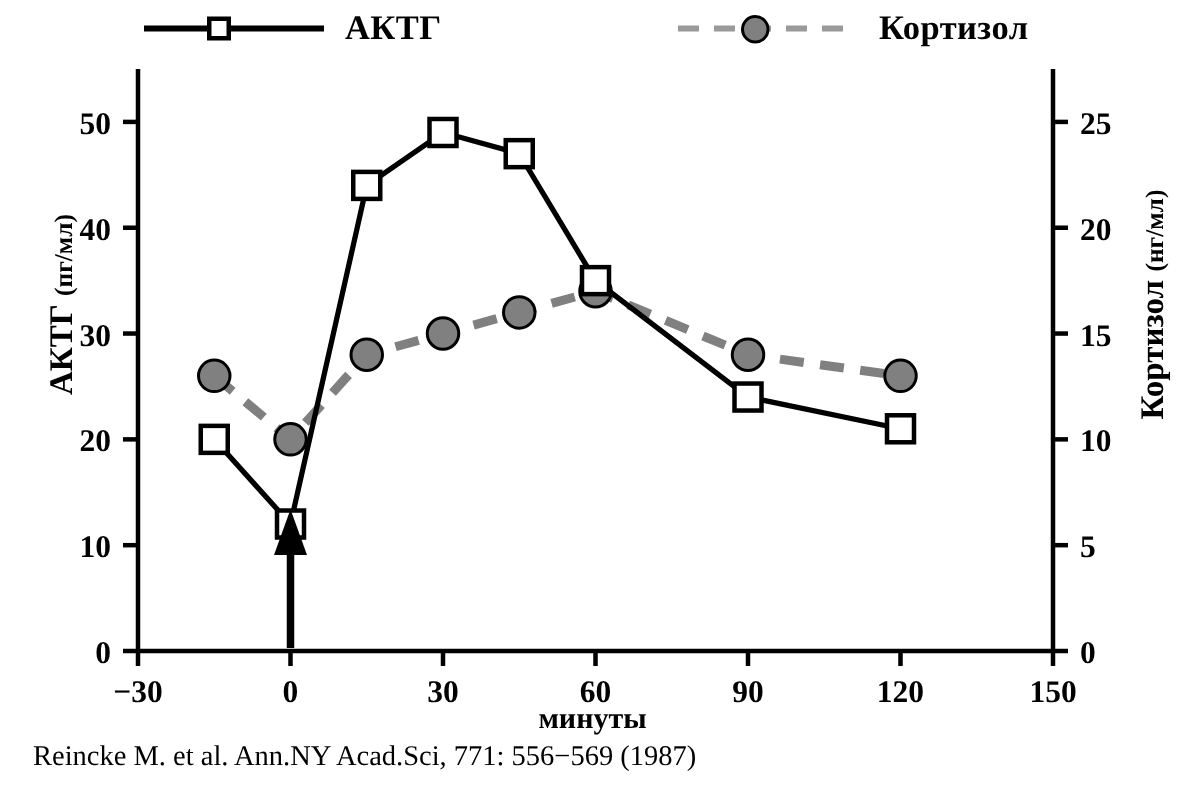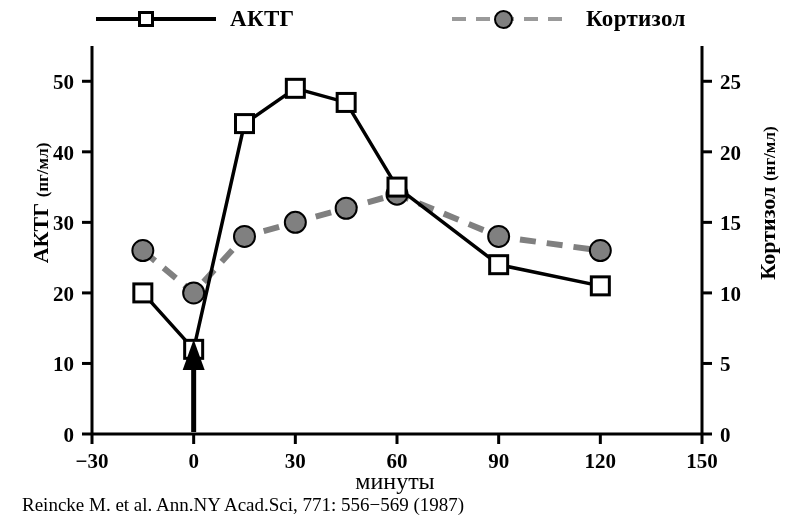--- a/index.html
+++ b/index.html
@@ -121,22 +121,22 @@
   .axis-title-y-right .unit {
     font-size: 17px;
     font-weight: bold;
   }
   .axis-title-x {
     position: absolute;
     left: 0;
     top: 468px;
     width: 790px;
     text-align: center;
-    font-size: 24px;
-    font-weight: normal;
+    font-size: 20px;
+    font-weight: bold;
   }
   .citation {
     position: absolute;
     left: 22px;
     top: 494px;
     font-size: 19px;
     font-family: "Liberation Serif", serif;
     white-space: nowrap;
   }
   svg { display: block; }

